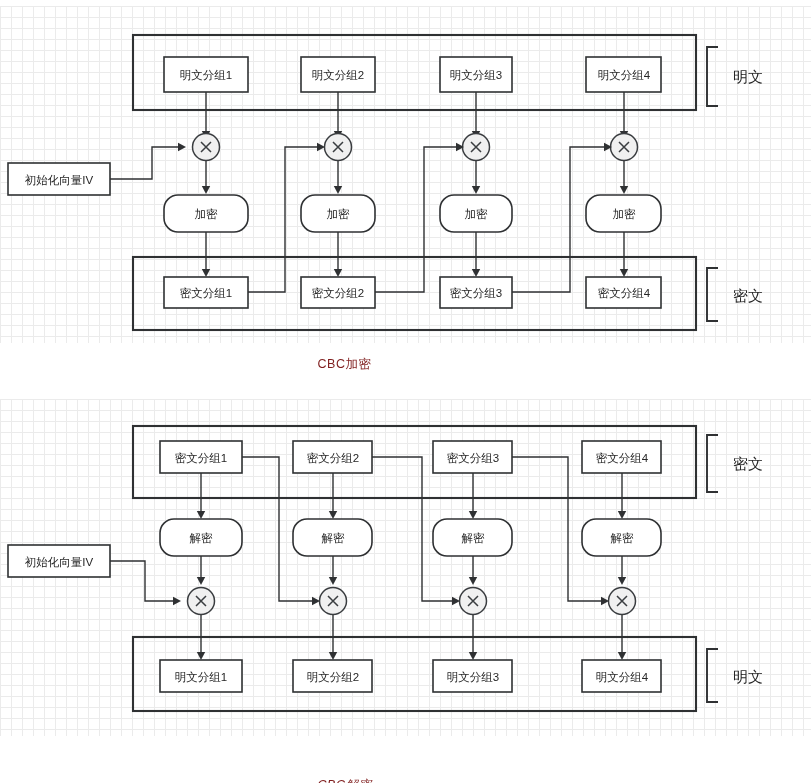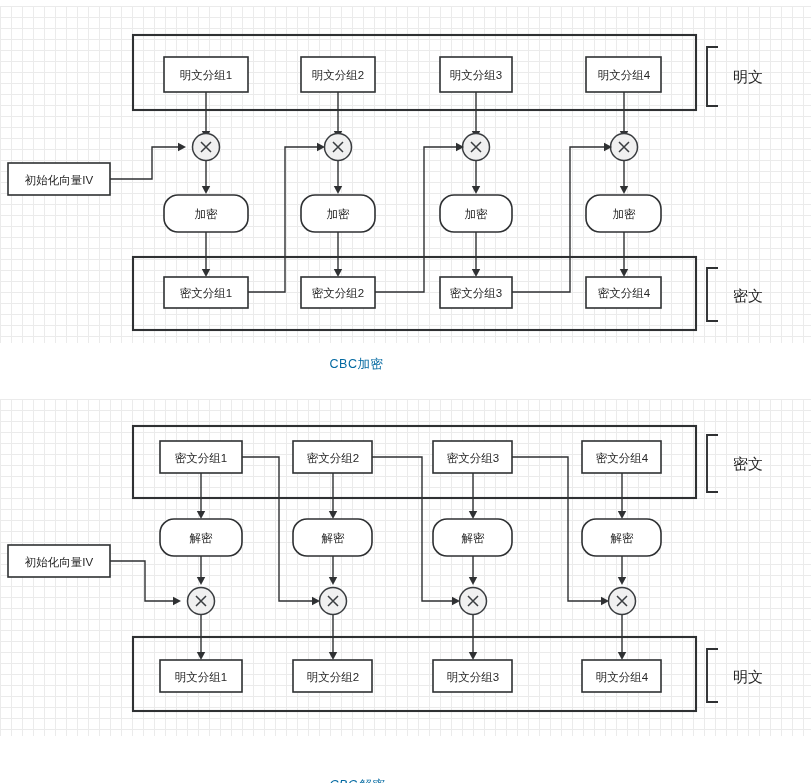--- a/index.html
+++ b/index.html
@@ -33,23 +33,22 @@
     background-position: 0 0, 0 0, 0 0, 0 0;
   }
   #canvas-encrypt { top: 6px; height: 337px; }
   #canvas-decrypt { top: 399px; height: 337px; }
 
   .caption {
     position: absolute;
     width: 689px;
     text-align: center;
     font-size: 12.5px;
-    color: #0369a1;
+    color: #7f1d1d;
     letter-spacing: .5px;
-    margin-left: 12px;
   }
   #caption-encrypt { top: 356px; }
   #caption-decrypt { top: 777px; font-style: italic; }
 
   .diagram-svg {
     position: absolute;
     left: 0;
     top: 0;
   }
   #svg-encrypt { top: 6px; }

